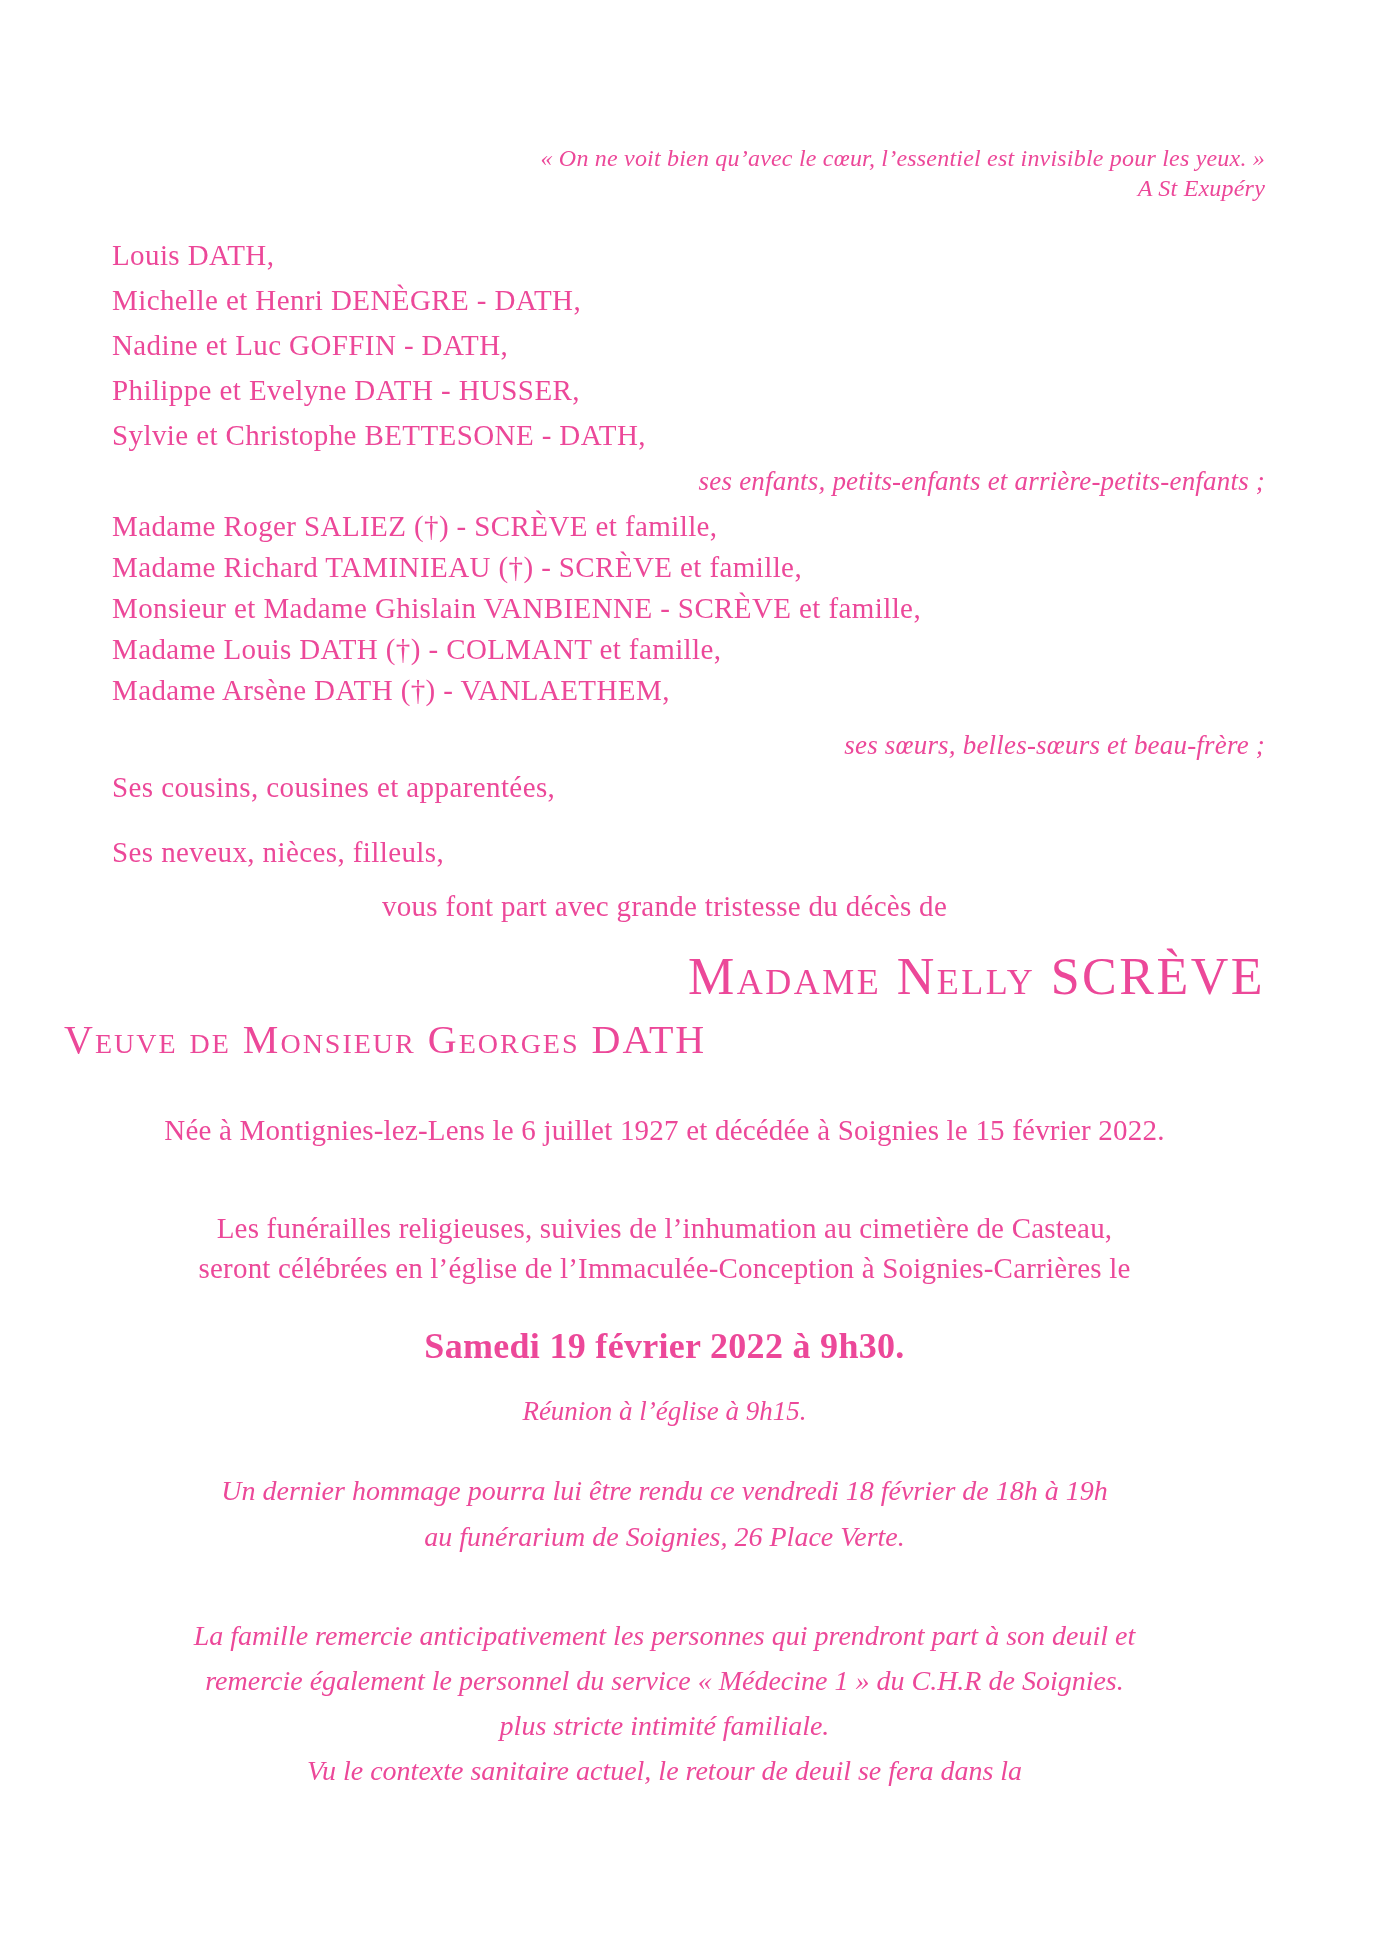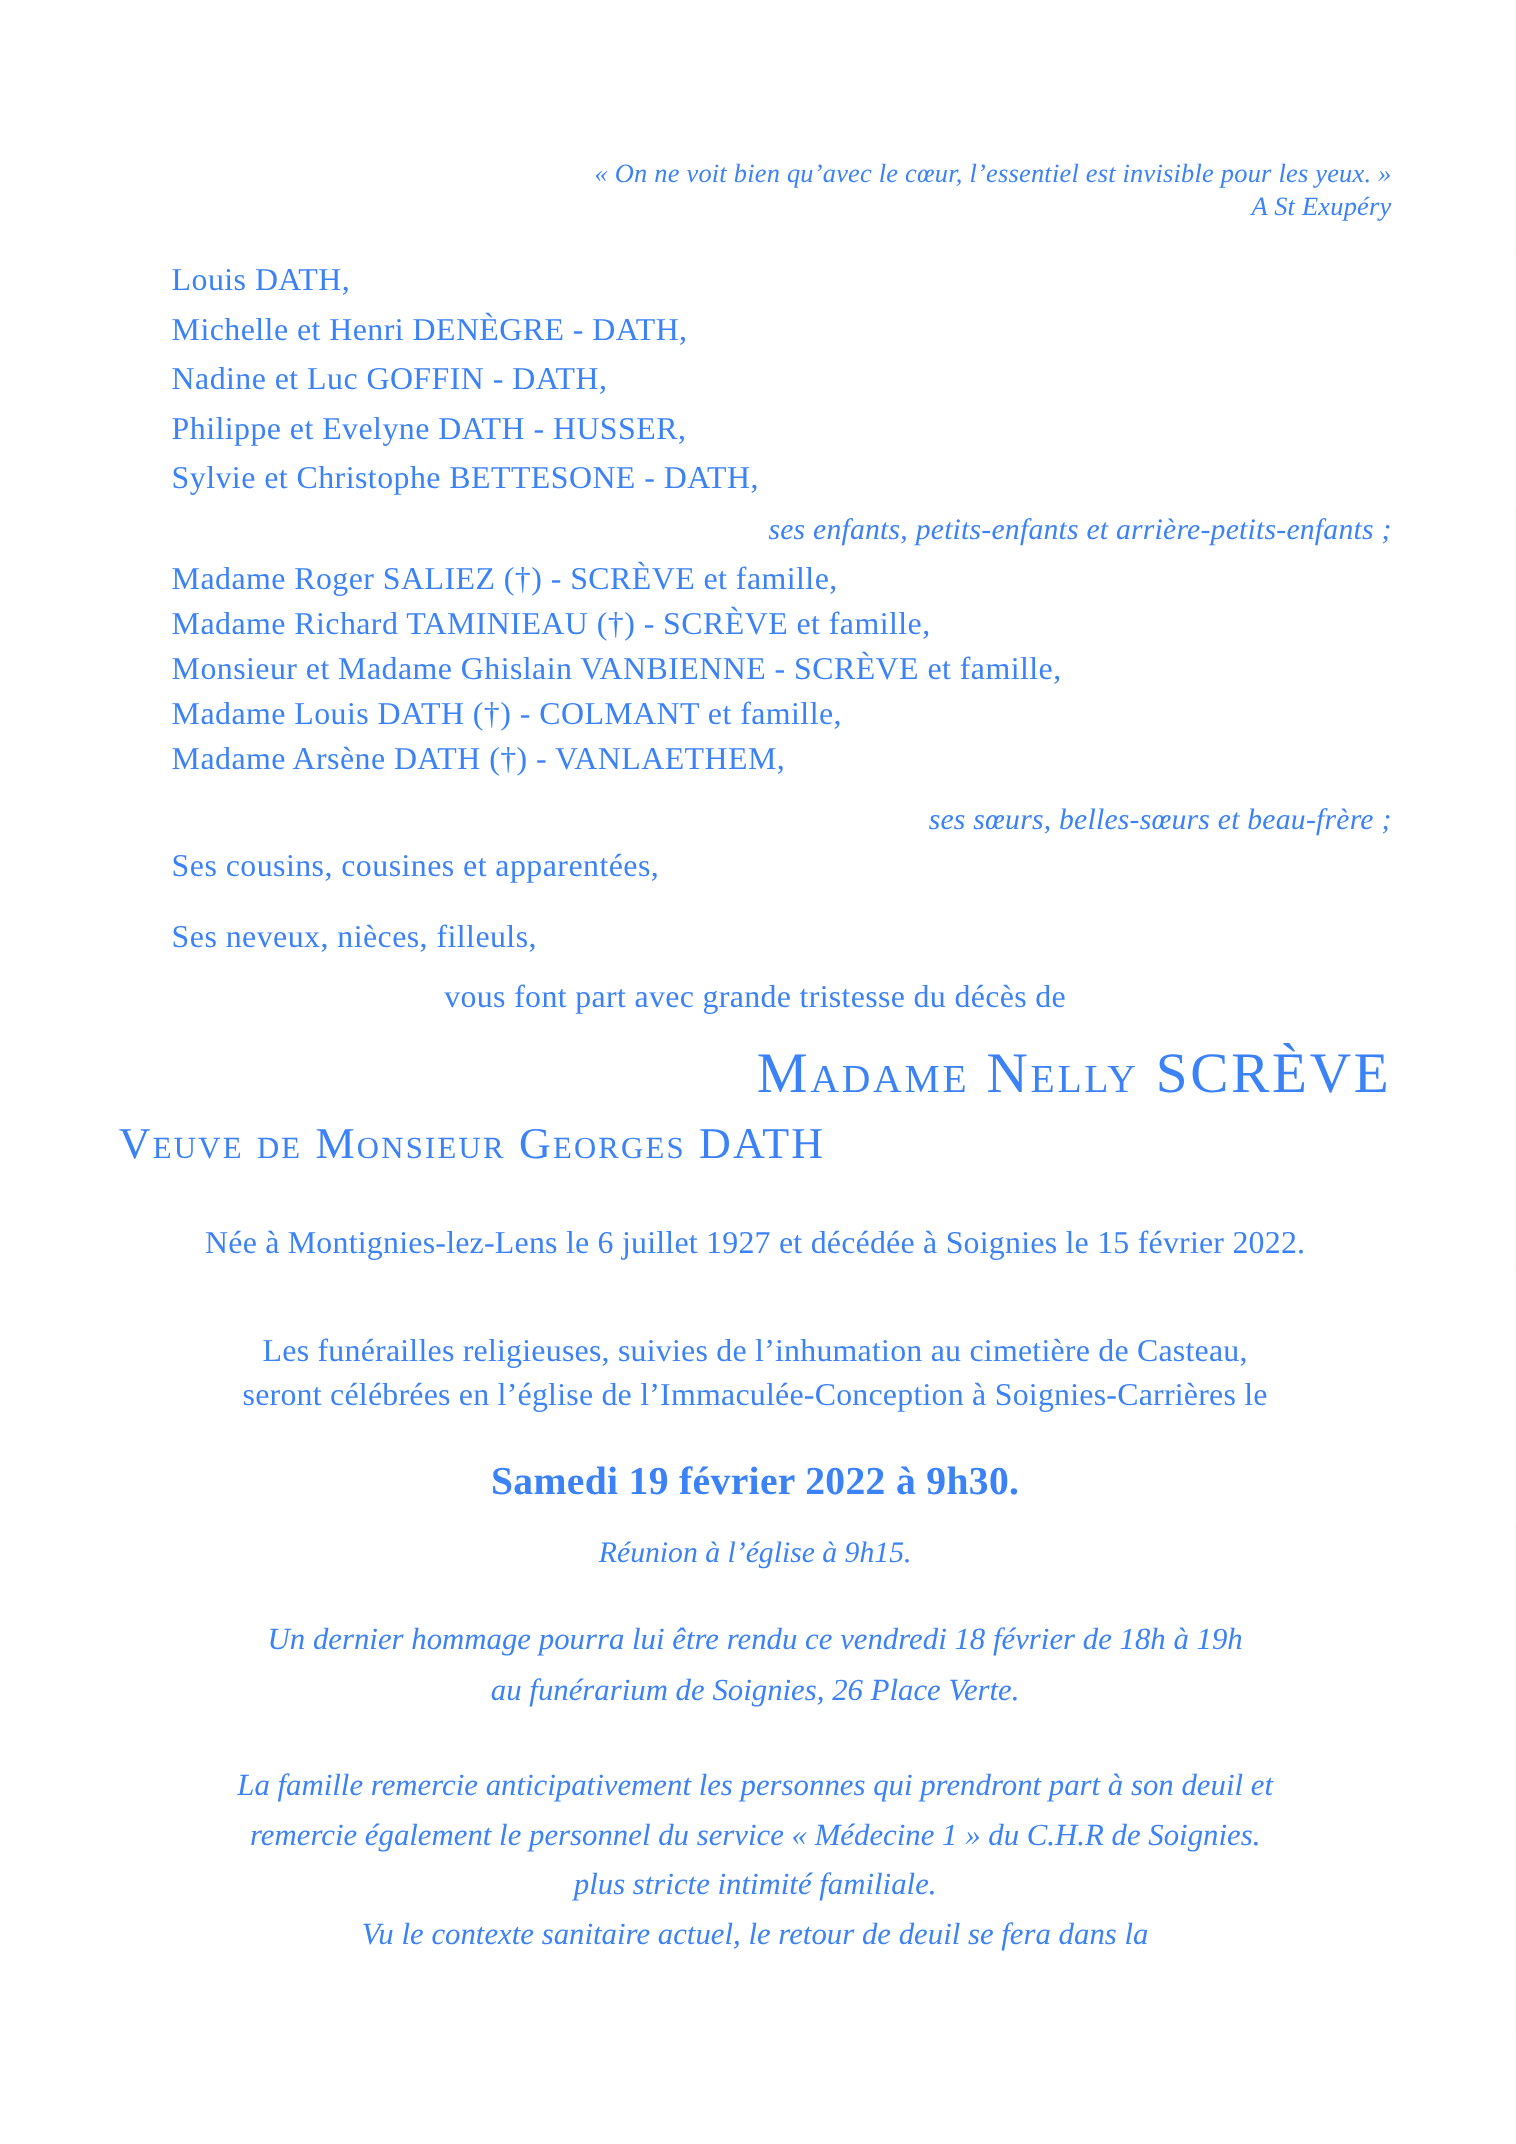--- a/index.html
+++ b/index.html
@@ -6,24 +6,24 @@
     margin: 0;
     padding: 0;
     background: #e9e9e9;
   }
   .sheet {
     position: relative;
     width: 1378px;
     height: 1949px;
     margin: 0 auto;
     background: #ffffff;
-    color: #3b82f6;
+    color: #ec4899;
     font-family: "Liberation Serif", "DejaVu Serif", serif;
     box-sizing: border-box;
-    padding: 143px 113px 0 108px;
+    padding: 143px 113px 0 64px;
     overflow: hidden;
   }
   .quote {
     font-style: italic;
     font-size: 24px;
     line-height: 30px;
     text-align: right;
     letter-spacing: 0.2px;
   }
   .names {
@@ -103,21 +103,21 @@
     text-align: center;
   }
   .tribute {
     margin-top: 39px;
     font-style: italic;
     font-size: 28px;
     line-height: 46px;
     text-align: center;
   }
   .thanks {
-    margin-top: 41px;
+    margin-top: 53px;
     font-style: italic;
     font-size: 28px;
     line-height: 45px;
     text-align: center;
   }
 </style>
 </head>
 <body>
 
 <div class="sheet">

